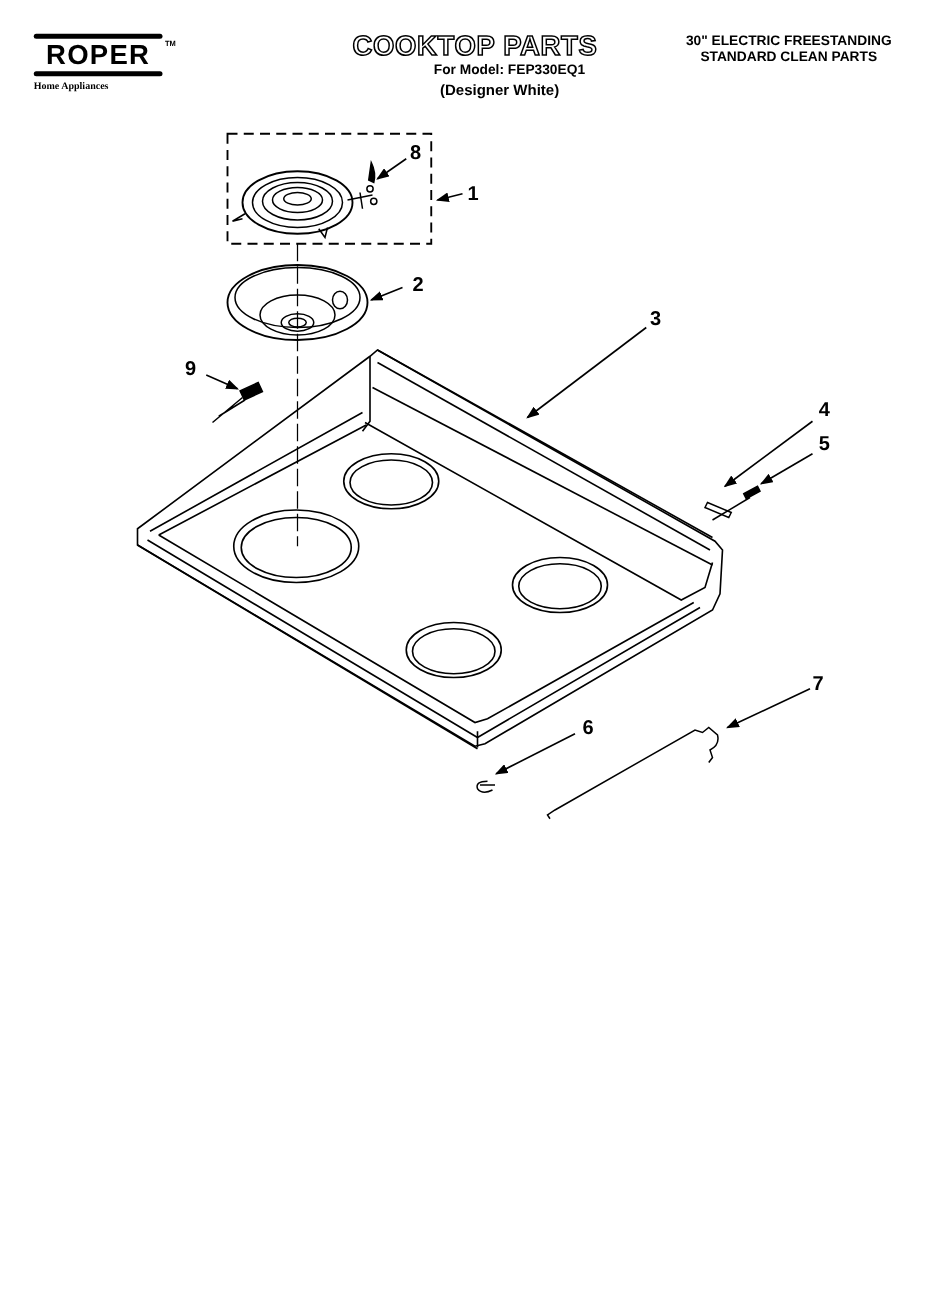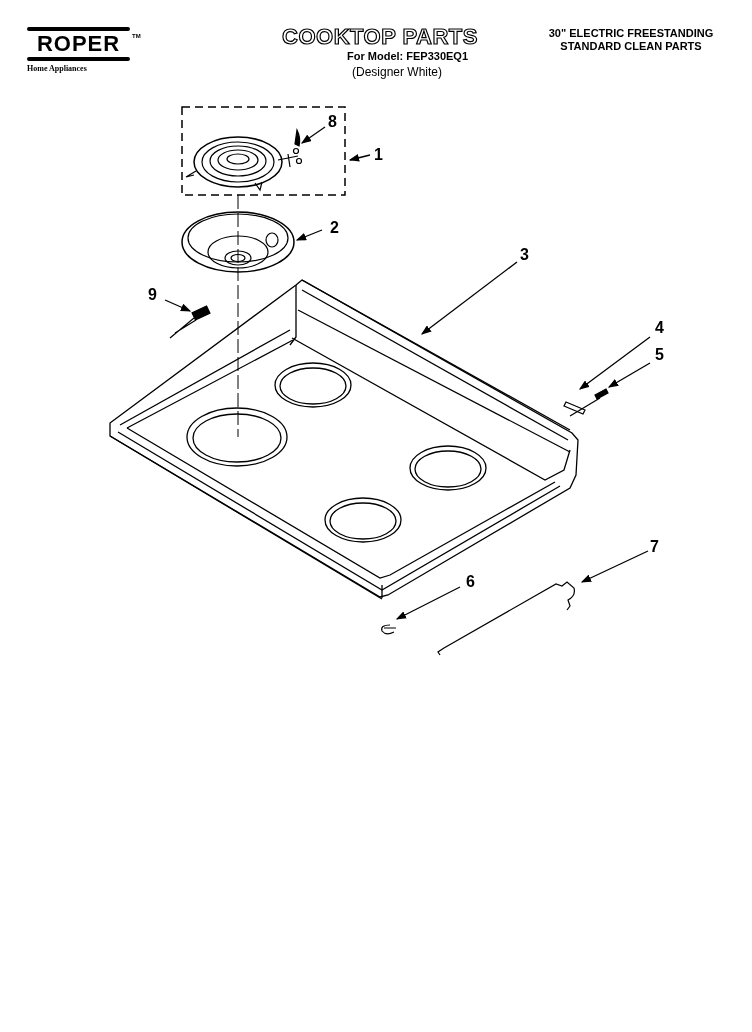--- a/index.html
+++ b/index.html
@@ -4,21 +4,21 @@
 <style>
   html,body{margin:0;padding:0;background:#fff;}
   body{width:752px;height:1032px;position:relative;overflow:hidden;font-family:"Liberation Sans",sans-serif;color:#000;}
   .logo{position:absolute;left:27px;top:27px;width:104px;height:46px;}
   .logo .bar{position:absolute;left:0;width:103px;height:4px;background:#000;border-radius:2px;}
   .logo .word{position:absolute;left:0;top:6px;width:103px;text-align:center;font-weight:bold;font-size:22px;letter-spacing:1px;line-height:22px;}
   .logo .tm{position:absolute;left:105px;top:6px;font-size:6px;font-weight:bold;}
   .logo .sub{position:absolute;left:0;top:37px;width:104px;text-align:left;font-family:"Liberation Serif",serif;font-size:8px;font-weight:bold;}
   .title{position:absolute;left:262px;top:24px;width:216px;text-align:right;font-size:22px;font-weight:bold;color:#fff;-webkit-text-stroke:1.2px #000;letter-spacing:0.5px;}
   .model{position:absolute;left:300px;top:50px;font-size:11px;font-weight:bold;margin-left:47px;}
-  .variant{position:absolute;left:352px;top:65px;font-size:12px;font-weight:normal;}
+  .variant{position:absolute;left:352px;top:65px;font-size:12px;font-weight:bold;}
   .desc{position:absolute;left:526px;top:27px;width:210px;text-align:center;font-size:11px;font-weight:bold;line-height:13px;}
   svg.diagram{position:absolute;left:0;top:0;}
   .callout{font-family:"Liberation Sans",sans-serif;font-size:16px;font-weight:bold;}
 </style>
 </head>
 <body>
 
 <div class="logo">
   <div class="bar" style="top:0"></div>
   <div class="word">ROPER</div>

